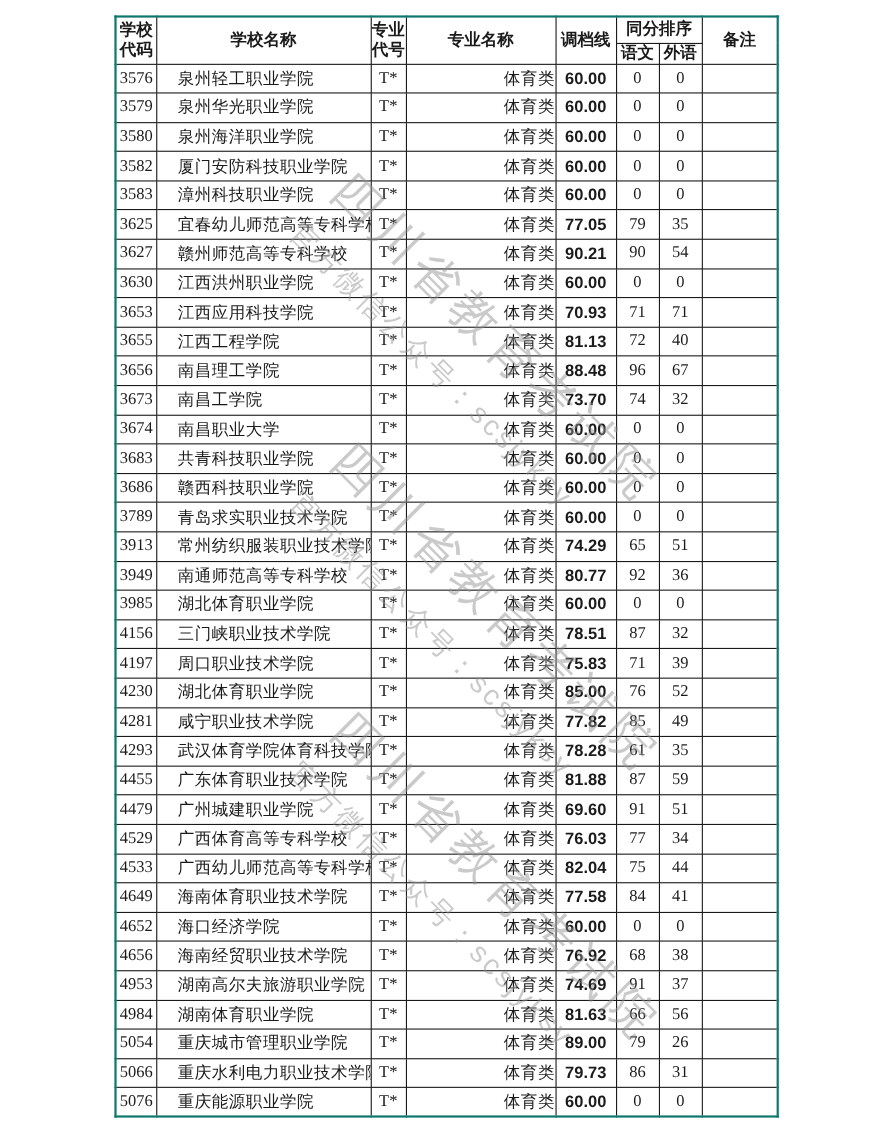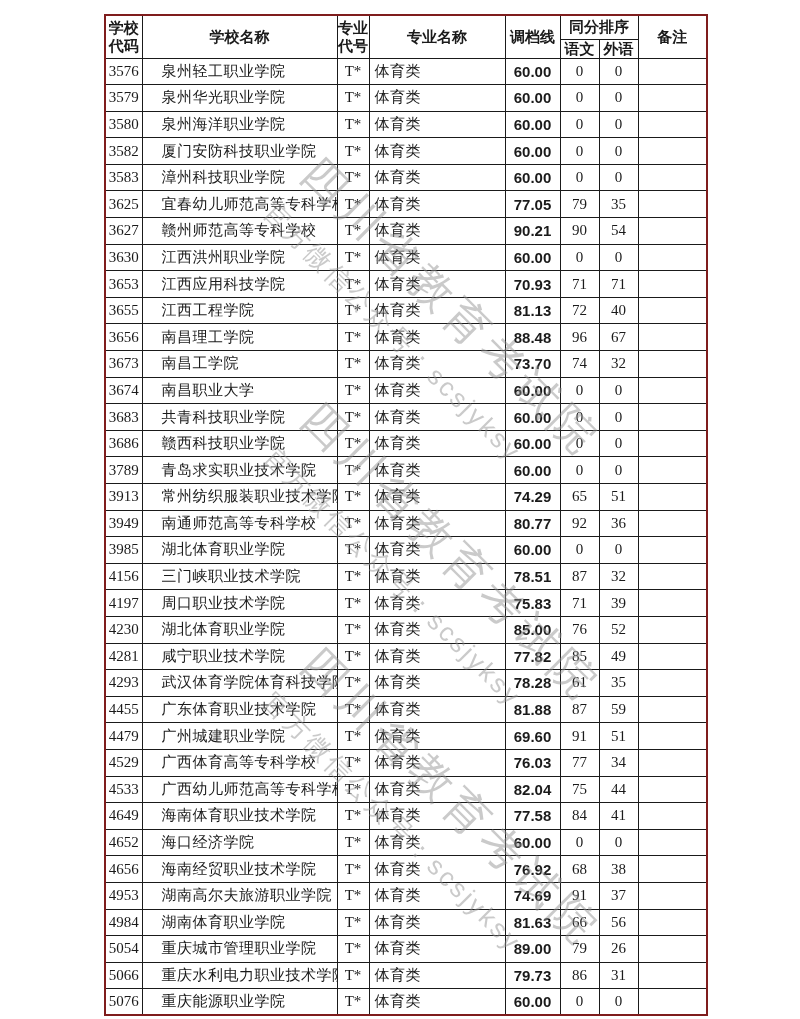--- a/index.html
+++ b/index.html
@@ -16,21 +16,21 @@
     overflow: hidden;
   }
   
   table.score-table {
     position: absolute;
     left: 104px;
     top: 14px;
     width: 602px;
     border-collapse: collapse;
     table-layout: fixed;
-    border: 2px solid #7f1d1d;
+    border: 2px solid #0f766e;
     background: transparent;
     color: #1a1a1a;
   }
   .score-table th, .score-table td {
     border: 1px solid #1a1a1a;
     padding: 0;
     overflow: hidden;
     background: transparent;
   }
   .score-table thead th {
@@ -45,21 +45,21 @@
   .score-table thead tr.h2 { height: 19px; }
   .score-table tbody tr { height: 26.6px; }
   .score-table tbody td {
     font-size: 15px;
     vertical-align: middle;
     white-space: nowrap;
   }
   td.code   { text-align: center; font-family: "Liberation Serif", serif; }
   td.school { text-align: left; padding-left: 19px; letter-spacing: 0.5px; }
   td.mcode  { text-align: center; font-family: "Liberation Serif", serif; }
-  td.major  { text-align: left; padding-left: 5px; letter-spacing: 0.5px; }
+  td.major  { text-align: right; padding-left: 5px; letter-spacing: 0.5px; }
   td.score  { text-align: center; font-family: Liberation Sans, sans-serif; font-weight: 700; }
   td.sub    { text-align: center; font-family: "Liberation Serif", serif; }
   td.note   { text-align: center; }
   
   .watermark {
     position: absolute;
     transform: rotate(45deg);
     transform-origin: 0 0;
     color: rgba(145, 145, 145, 0.48);
     pointer-events: none;

